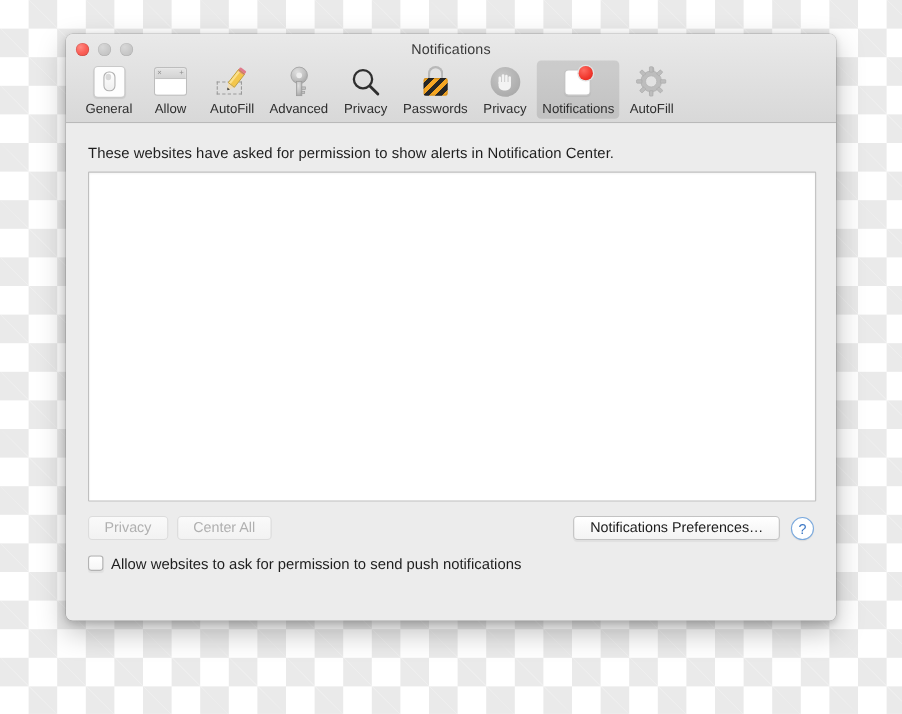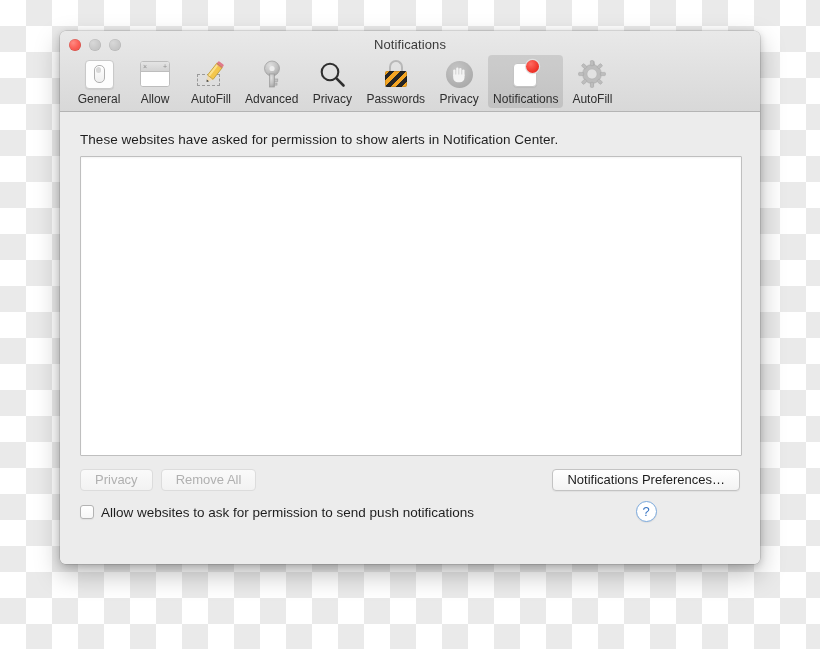--- a/index.html
+++ b/index.html
@@ -302,21 +302,21 @@
     display: inline-block;
     box-sizing: border-box;
   }
   .btn.disabled {
     color: #b0b0b0;
     background: linear-gradient(to bottom, #fafafa 0%, #f2f2f2 100%);
     border-color: #dcdcdc;
     box-shadow: none;
   }
   .btn-left-group { position: absolute; left: 0; top: 0; display: flex; gap: 8px; }
-  .btn-right-group { position: absolute; right: 0; top: 0; display: flex; gap: 10px; align-items: center; flex-direction: column; }
+  .btn-right-group { position: absolute; right: 0; top: 0; display: flex; gap: 10px; align-items: center; }
   .help-btn {
     width: 21px; height: 21px;
     border-radius: 50%;
     background: #ffffff;
     border: 1px solid #7aa9dd;
     color: #3a76c4;
     font-size: 13px;
     line-height: 19px;
     text-align: center;
     cursor: default;
@@ -504,21 +504,21 @@
 
     <div class="content">
 
       <div class="intro">These websites have asked for permission to show alerts in Notification Center.</div>
 
       <div class="listbox"></div>
 
       <div class="btnrow">
         <div class="btn-left-group">
           <button class="btn disabled">Privacy</button>
-          <button class="btn disabled">Remove All</button>
+          <button class="btn disabled">Center All</button>
         </div>
         <div class="btn-right-group">
           <button class="btn">Notifications Preferences…</button>
           <div class="help-btn">?</div>
         </div>
       </div>
 
       <div class="checkrow">
         <div class="cbox"></div>
         <div class="cbox-label">Allow websites to ask for permission to send push notifications</div>

